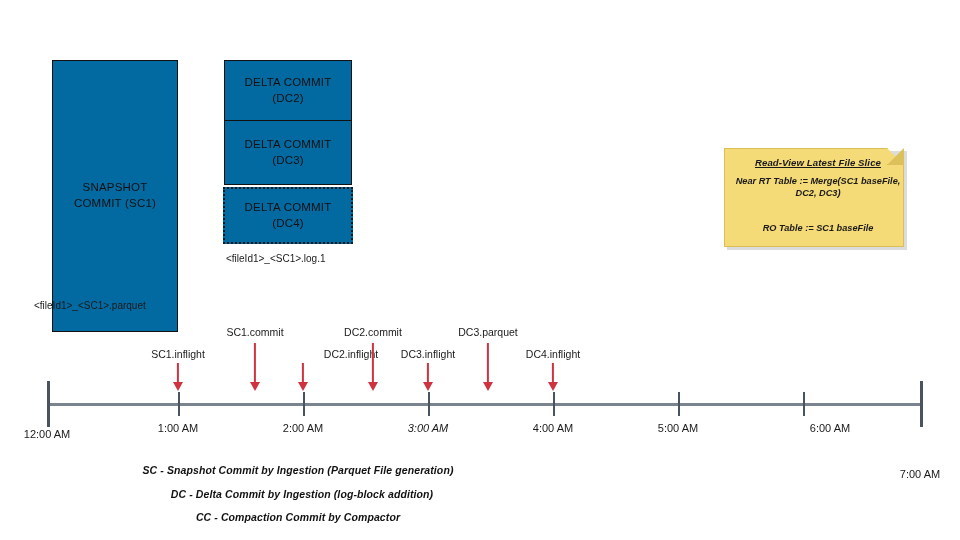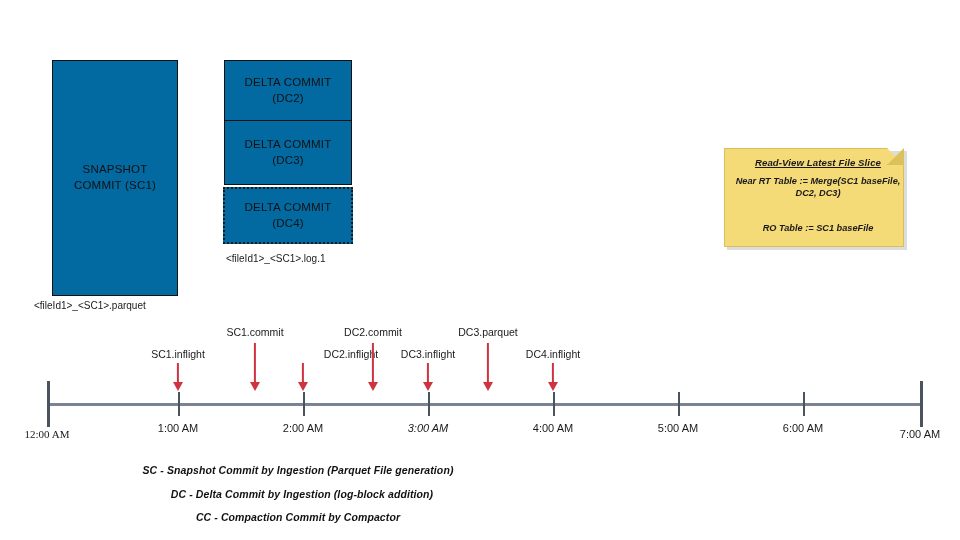--- a/index.html
+++ b/index.html
@@ -39,21 +39,21 @@
   }
   .box-solid { border: 1.6px solid #111111; }
   .box-solid-nobottom { border: 1.6px solid #111111; border-bottom: none; }
   .box-dashed { border: 2px dotted #1a1a1a; }
 
   .box-label-1 { line-height: 1.35; }
 
   
   #sc1-box {
     left: 52px; top: 60px;
-    width: 126px; height: 236px;
+    width: 126px; height: 272px;
   }
   
   #dc2-box { left: 224px; top: 60px;  width: 128px; height: 60px; }
   #dc3-box { left: 224px; top: 120px; width: 128px; height: 65px; }
   #dc4-box { left: 223px; top: 187px; width: 130px; height: 57px; }
 
   
   .filename {
     position: absolute;
     font-size: 10px;
@@ -224,35 +224,35 @@
     <div id="note-fold-edge" style="background: rgb(220, 192, 90);"></div>
     <div id="note-title" class="note-text">Read-View Latest File Slice</div>
     <div id="note-line1" class="note-text">Near RT Table := Merge(SC1 baseFile, DC2, DC3)</div>
     <div id="note-line2" class="note-text">RO Table := SC1 baseFile</div>
   </div>
 
   <div id="timeline-layer">
     <div class="axis-line" style="background: rgb(122, 132, 144);"></div>
     <div id="ticks-container">
         <div class="tick tick-end" style="left: 47px;"></div>
-        <div class="time-label time-label-end" style="left: 47px; font-family: Liberation Serif, serif;">12:00 AM</div>
+        <div class="time-label time-label-end" style="left: 47px;">12:00 AM</div>
         <div class="tick tick-mid" style="left: 178px;"></div>
         <div class="time-label" style="left: 178px;">1:00 AM</div>
         <div class="tick tick-mid" style="left: 303px;"></div>
         <div class="time-label" style="left: 303px;">2:00 AM</div>
         <div class="tick tick-mid" style="left: 428px;"></div>
         <div class="time-label" style="left: 428px; font-style: italic;">3:00 AM</div>
         <div class="tick tick-mid" style="left: 553px;"></div>
         <div class="time-label" style="left: 553px;">4:00 AM</div>
         <div class="tick tick-mid" style="left: 678px;"></div>
         <div class="time-label" style="left: 678px;">5:00 AM</div>
         <div class="tick tick-mid" style="left: 803px;"></div>
-        <div class="time-label" style="left: 803px;">6:00 AM</div>
+        <div class="time-label" style="left: 830px;">6:00 AM</div>
         <div class="tick tick-end" style="left: 920px;"></div>
-        <div class="time-label time-label-end" style="left: 920px;">7:00 AM</div>
+        <div class="time-label time-label-end" style="left: 920px; margin-top: 40px;">7:00 AM</div>
       </div>
     <div id="events-container">
         <div class="arrow" style="left: 178px; top: 363px; width: 12px; height: 28px;">
           <div class="arrow-stem" style="height: 19px; background: rgb(207, 51, 64);"></div>
           <div class="arrow-head" style="top: 19px; border-top-color: rgb(207, 51, 64);"></div>
         </div>
         <div class="event-label" style="left: 178px; top: 348px;">SC1.inflight</div>
         <div class="arrow" style="left: 255px; top: 343px; width: 12px; height: 48px;">
           <div class="arrow-stem" style="height: 39px; background: rgb(207, 51, 64);"></div>
           <div class="arrow-head" style="top: 39px; border-top-color: rgb(207, 51, 64);"></div>

